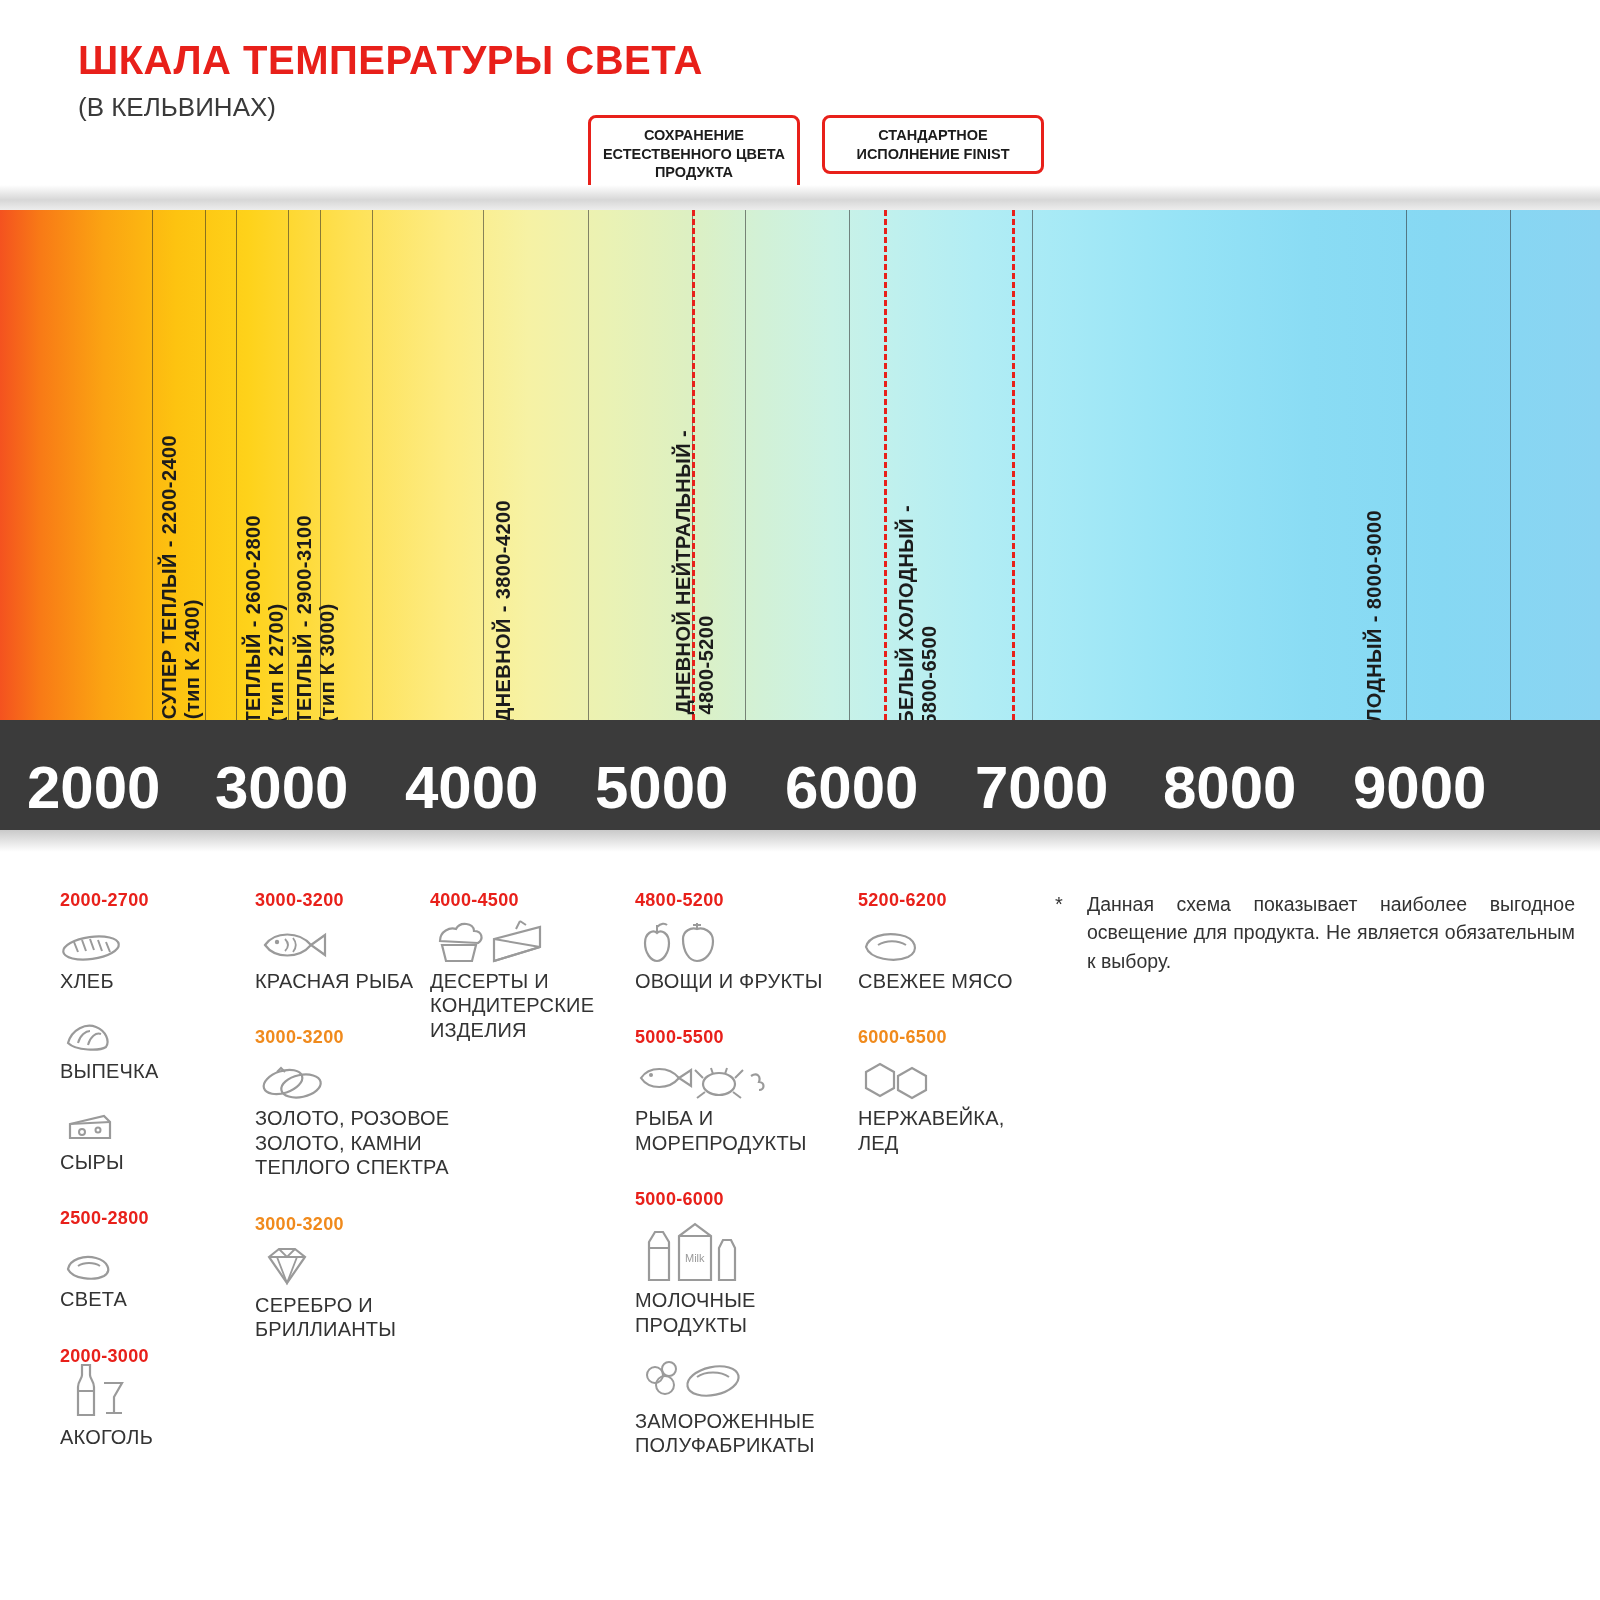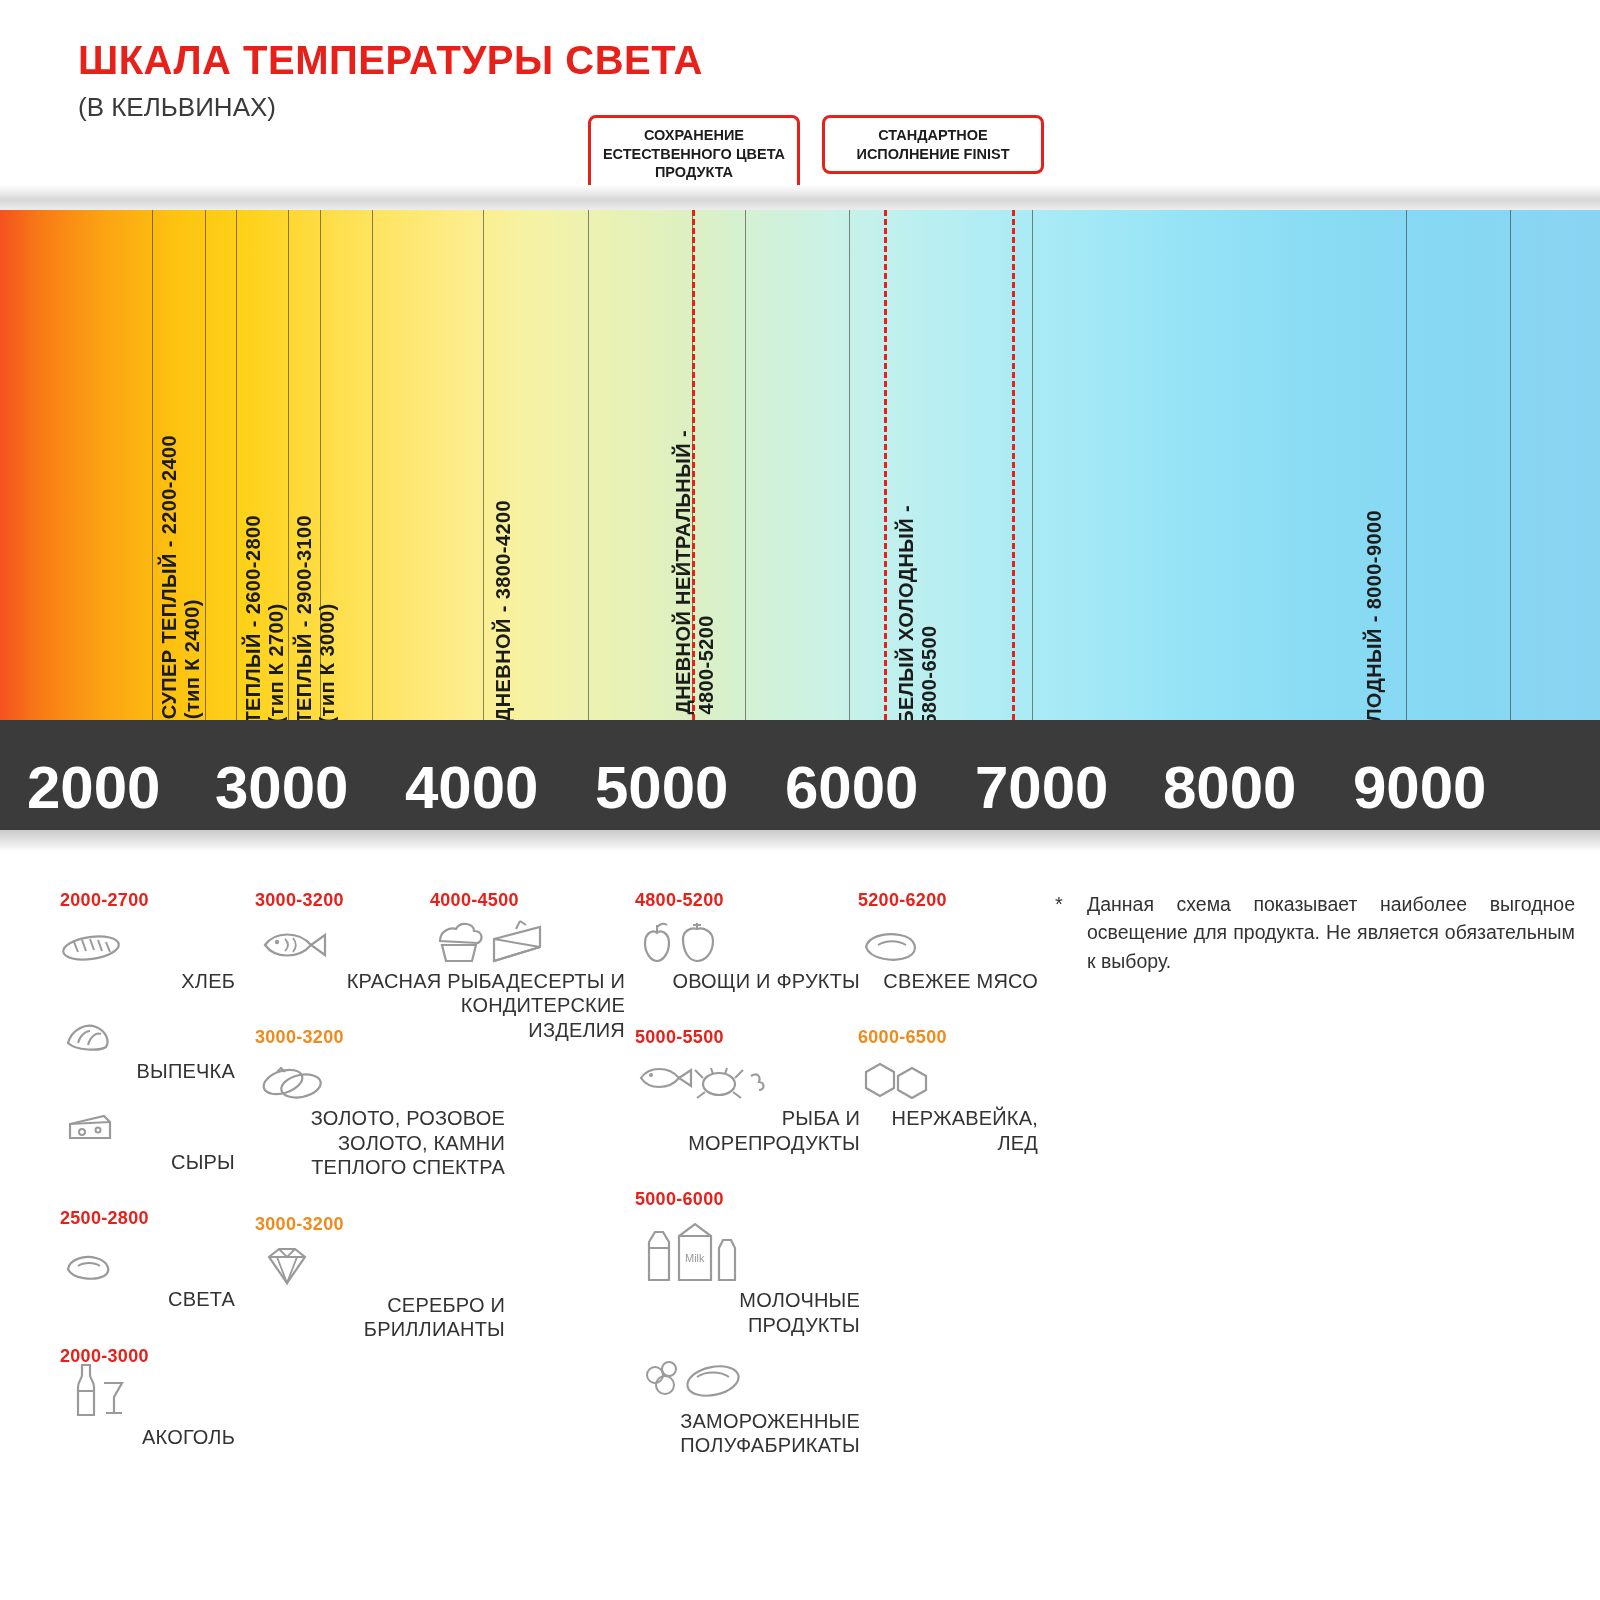--- a/index.html
+++ b/index.html
@@ -95,21 +95,21 @@
 
   
   .legend{
     position:absolute;left:0;top:890px;width:1600px;height:700px;
   }
   .col{position:absolute;top:0;}
   .range{
     font-size:18px;font-weight:bold;color:#e8201a;margin-bottom:8px;letter-spacing:.3px;
   }
   .range.orange{color:#f08a1c;}
-  .item{margin-bottom:16px;text-align:right;}
+  .item{margin-bottom:16px;}
   .item-label{
     font-size:20px;color:#333333;line-height:1.22;margin-top:4px;letter-spacing:.2px;
   }
   .icon-row{height:46px;display:flex;align-items:flex-end;gap:8px;}
   .note{
     position:absolute;left:1055px;top:0;width:520px;
     font-size:19.5px;color:#333;line-height:1.45;text-align:justify;
   }
   .note .star{position:absolute;left:0;top:0;font-size:20px;}
   .note .note-text{display:block;margin-left:32px;}

